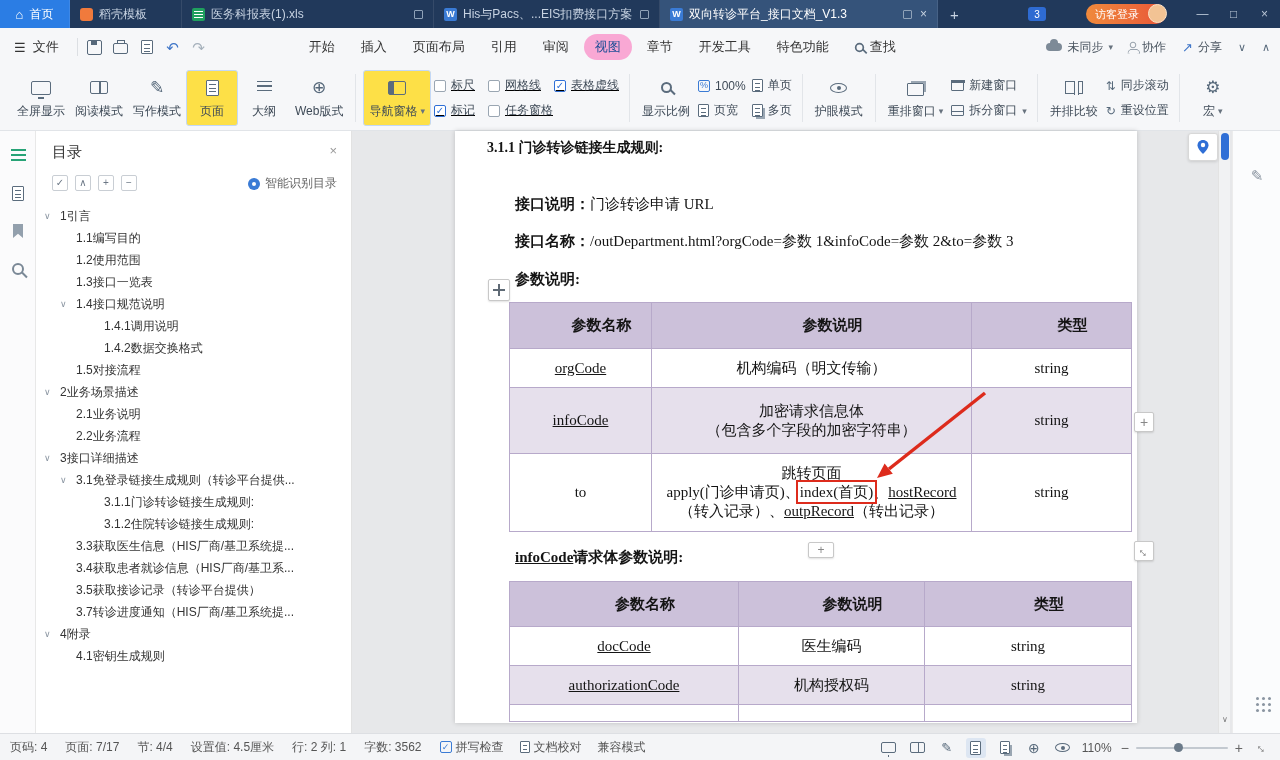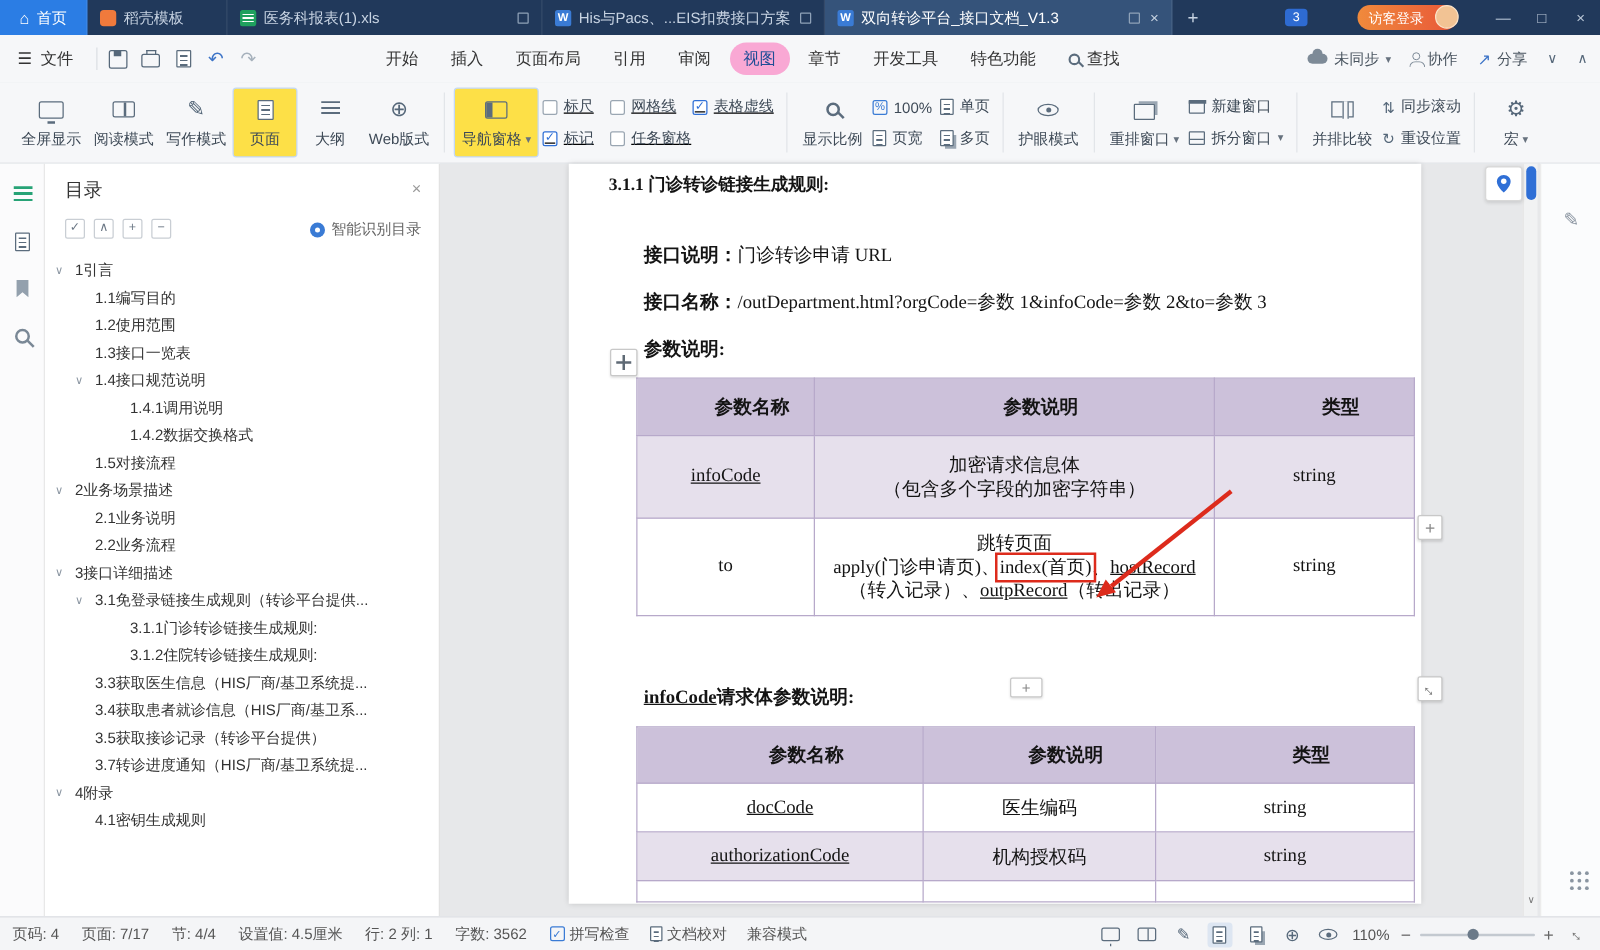--- a/index.html
+++ b/index.html
@@ -509,20 +509,25 @@
             <col style="width:142px">
             <col style="width:320px">
             <col style="width:160px">
           </colgroup>
         <tbody>
             <tr style="height:46px">
           <th>参数名称</th>
           <th>参数说明</th>
           <th>类型</th>
         </tr>
+        <tr style="height:39px">
+          <td><span class="u">orgCode</span></td>
+          <td>机构编码（明文传输）</td>
+          <td>string</td>
+        </tr>
         <tr class="rowalt" style="height:66px">
           <td><span class="u">infoCode</span></td>
           <td>
             <div>加密请求信息体</div>
             <div>（包含多个字段的加密字符串）</div>
           </td>
           <td>string</td>
         </tr>
         <tr style="height:78px">
           <td><span>to</span></td>

